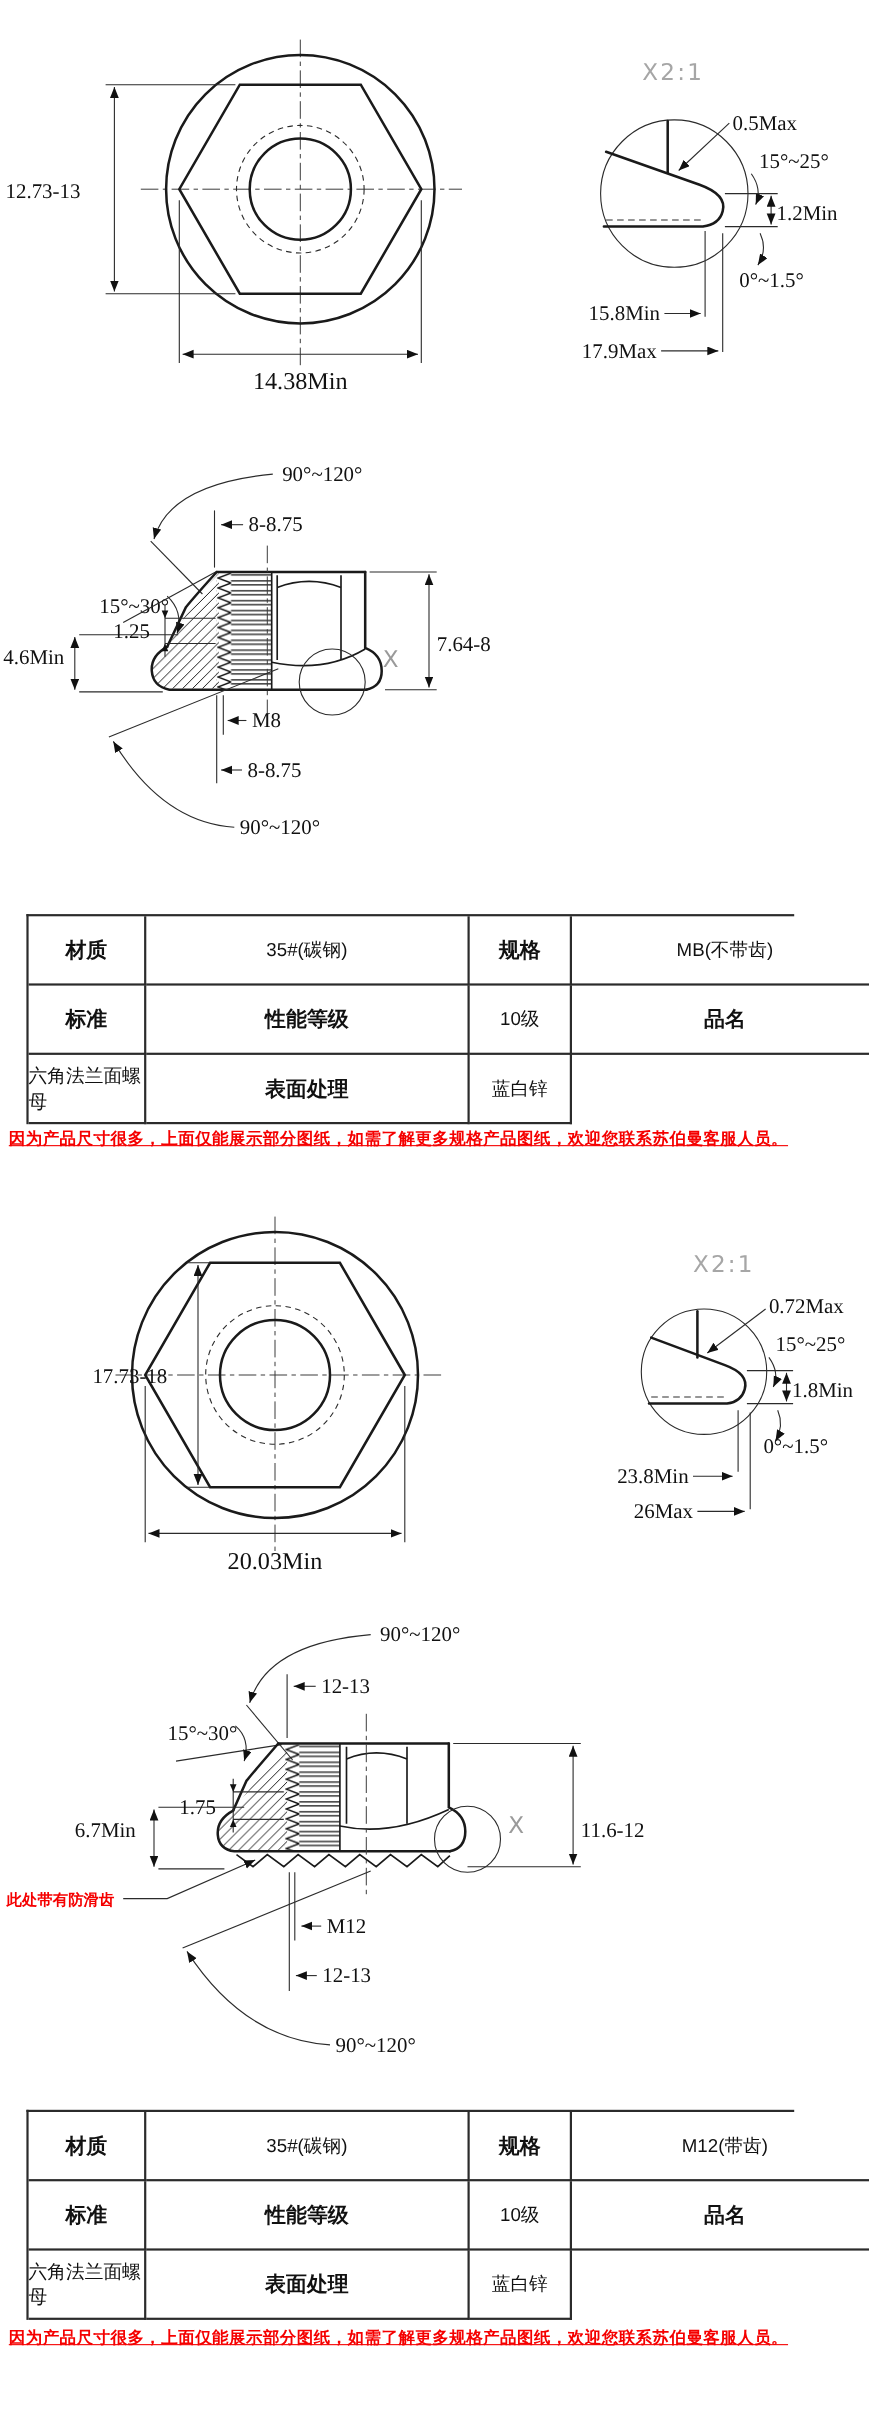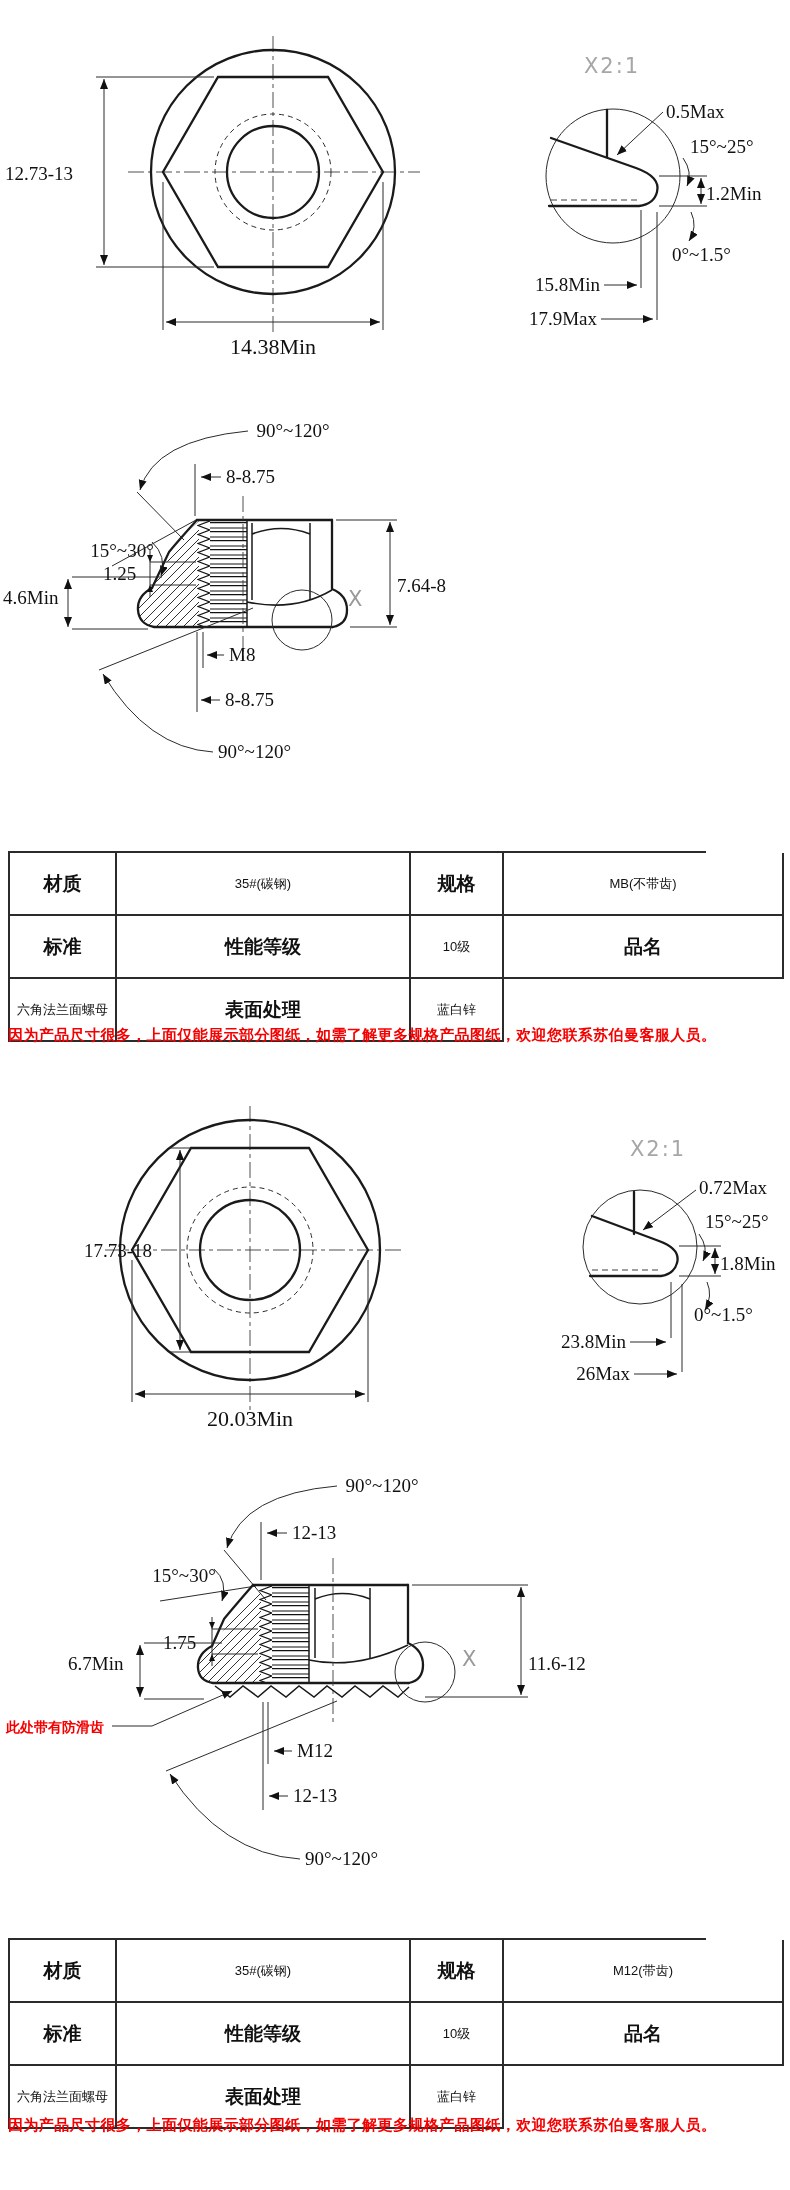--- a/index.html
+++ b/index.html
@@ -11,28 +11,28 @@
   .thin{stroke:#2b2b2b;stroke-width:1;fill:none;}
   .dim{stroke:#2b2b2b;stroke-width:1;fill:none;}
   .cl{stroke:#3a3a3a;stroke-width:.9;fill:none;stroke-dasharray:16 4 4 4;}
   .dsh{stroke-dasharray:5 4;stroke-width:1;}
   .dsh2{stroke-dasharray:6 4;stroke-width:.9;}
   .dimtxt{font-family:"Liberation Serif",serif;font-size:19px;fill:#111;}
   .big{font-size:22px;}
   .gray{fill:#a6a6a6;font-family:"DejaVu Sans",sans-serif;font-size:21px;letter-spacing:2px;}
   .xmark{fill:#9a9a9a;font-family:"DejaVu Sans",sans-serif;font-size:21px;}
   .redlbl{fill:#f50000;font-family:"Liberation Sans",sans-serif;font-size:14px;font-weight:700;}
-  .spec-table{position:absolute;left:8px;width:698px;display:grid;
+  .spec-table{position:absolute;left:24px;width:698px;display:grid;
      grid-template-columns:107px 294px 93px 280px;grid-auto-rows:63px;
-     border-top:2px solid #2b2b2b;border-left:2px solid #2b2b2b;box-sizing:border-box;margin-top:20px;}
+     border-top:2px solid #2b2b2b;border-left:2px solid #2b2b2b;box-sizing:border-box;}
   .spec-table > div{border-right:2px solid #2b2b2b;border-bottom:2px solid #2b2b2b;
-     display:flex;align-items:center;justify-content:center;font-size:13px;color:#111;}
+     display:flex;align-items:center;justify-content:center;font-size:17px;color:#111;}
   .spec-table > div.hd{font-weight:700;font-size:19px;}
   .note{position:absolute;left:8px;width:780px;color:#f50000;font-size:15px;
-     font-weight:700;white-space:nowrap;letter-spacing:.4px;}
+     font-weight:700;white-space:nowrap;letter-spacing:.4px;text-decoration:underline;}
 </style>
 </head>
 <body>
 
 <div id="page">
 
 <svg style="top:0" width="790" height="790" viewBox="0 0 790 790">
   <defs>
     <marker id="m1" orient="auto-start-reverse" markerWidth="11" markerHeight="9" refX="10" refY="4">
       <path d="M0,0 L10,4 L0,8 Z" fill="#111"></path>

